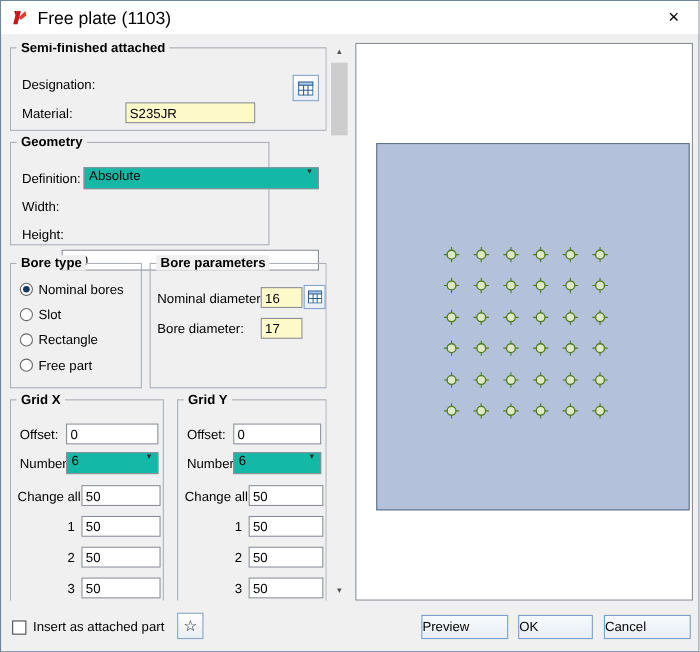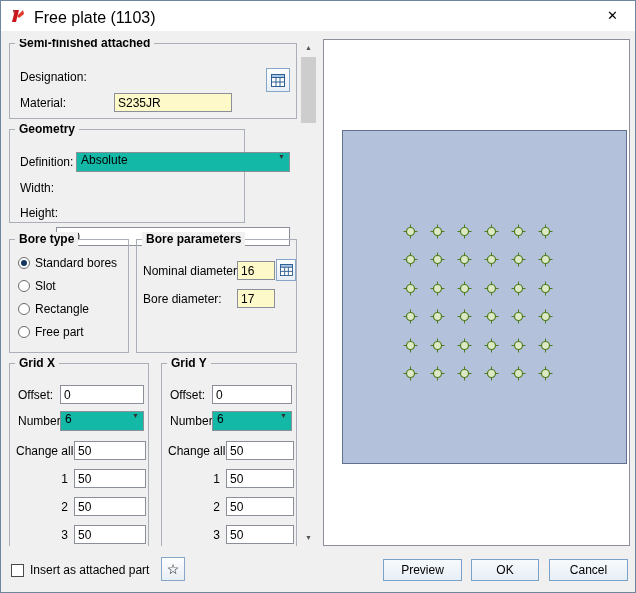--- a/index.html
+++ b/index.html
@@ -40,21 +40,21 @@
 
   
   .preview{position:absolute;left:322px;top:38px;width:307px;height:507px;background:#fff;border:1px solid #8a8f99}
   .plate{position:absolute;left:18px;top:90px;width:285px;height:334px;border:1px solid #5f7090}
   .bore{position:absolute}
 
   
   .chk{position:absolute;left:10px;top:563px;width:13px;height:13px;border:1px solid #4a4a4a;background:#fff;cursor:pointer}
   .chk-label{position:absolute;left:29px;top:562px;white-space:nowrap}
   .star-btn{position:absolute;left:160px;top:556px;width:24px;height:24px;border:1px solid #86a6c9;background:linear-gradient(#fdfefe,#e8eef6);display:flex;align-items:center;justify-content:center;font-size:14px;cursor:pointer}
-  .btn{position:absolute;top:558px;height:22px;border:1px solid #7aa1c7;background:linear-gradient(#f7fafc,#e7eef6);text-align:center;line-height:20px;font-size:12px;cursor:pointer}
+  .btn{position:absolute;top:558px;height:22px;border:1px solid #7aa1c7;background:linear-gradient(#f7fafc,#e7eef6);line-height:20px;font-size:12px;cursor:pointer}
 </style>
 </head>
 <body>
 
 <div class="dialog">
 
   <div class="titlebar">
     <span class="app-icon">
       <svg width="16" height="16" viewBox="0 0 16 16">
         <polygon points="2,14 5,2 9,2 6,14" fill="#c8161d"></polygon>
@@ -93,21 +93,21 @@
       </div>
       <span class="lbl" style="left:10px;top:51px">Width:</span>
       <span class="lbl" style="left:10px;top:76px">Height:</span>
       <input class="tb" style="left: 46px; top: 73px; width: 234px; margin-top: 24px;" value="600">
     </div>
 
     <div class="group" style="left:0;top:200px;width:120px;height:114px">
       <span class="group-label">Bore type</span>
       <label class="radio-row" style="top:16px">
         <span class="radio checked"></span>
-        <span class="radio-text">Standard bores</span>
+        <span class="radio-text">Nominal bores</span>
       </label>
       <label class="radio-row" style="top:39px">
         <span class="radio"></span>
         <span class="radio-text">Slot</span>
       </label>
       <label class="radio-row" style="top:62px">
         <span class="radio"></span>
         <span class="radio-text">Rectangle</span>
       </label>
       <label class="radio-row" style="top:85px">

